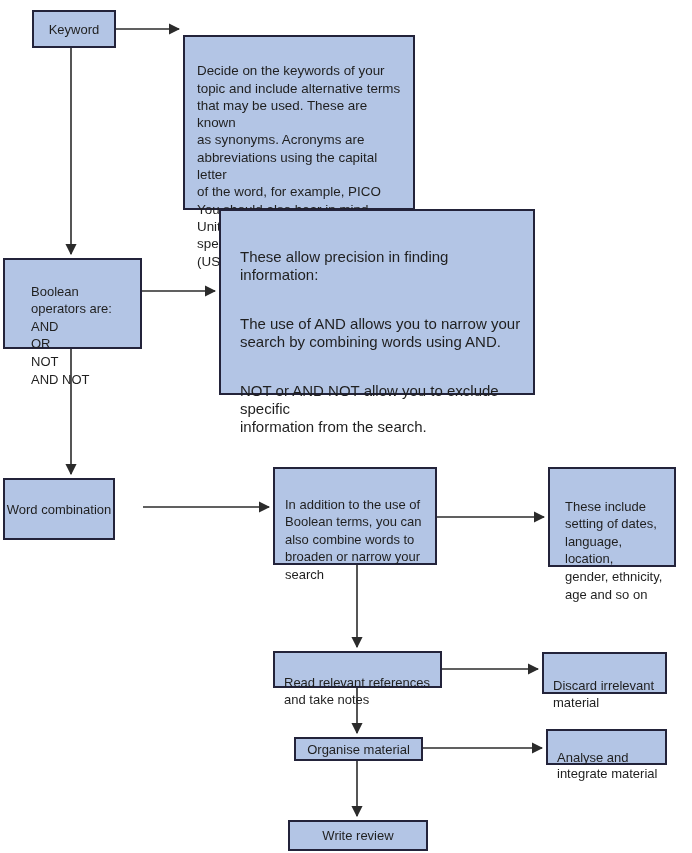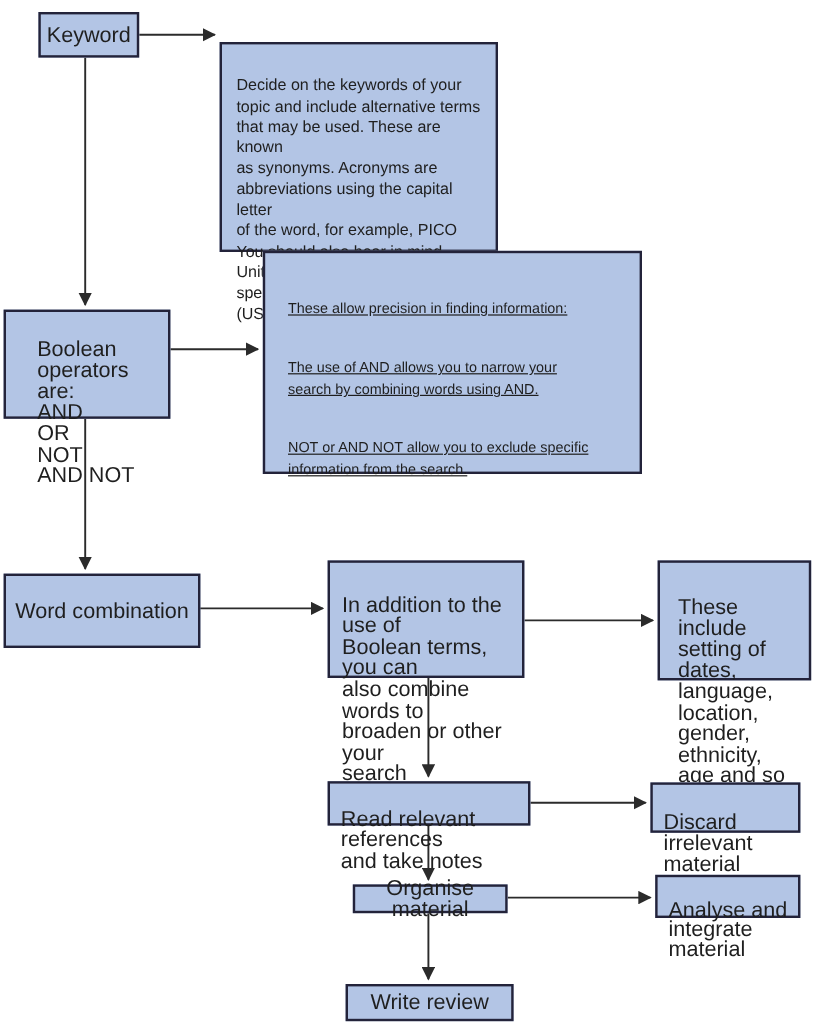--- a/index.html
+++ b/index.html
@@ -18,29 +18,29 @@
     color:var(--text);
     overflow:hidden;
   }
   .connectors{position:absolute;left:0;top:0;width:692px;height:853px;}
   .connector-line{stroke:var(--connector,#2b2b2b);stroke-width:1.6;}
   .node{
     position:absolute;
     background:var(--box-fill);
     border:2px solid var(--box-border);
     box-sizing:border-box;
-    font-size:18px;
+    font-size:13px;
     line-height:17px;
     white-space:pre-line;
   }
   .node .txt{display:block;}
   .center{display:flex;align-items:center;justify-content:center;text-align:center;}
   .decide{font-size:13.4px;line-height:17.3px;padding:8px 6px 0 12px;margin-top:32px;}
   .boolean{padding:5px 4px 0 8px;line-height:17.6px;}
-  .precision{font-size:12px;padding:19px 10px 0 19px;line-height:18px;text-decoration:underline;}
+  .precision{font-size:15px;padding:19px 10px 0 19px;line-height:18px;}
   .precision p{margin:0 0 13px 0;}
   .in-addition{padding:9px 4px 0 10px;line-height:17.6px;}
   .these-include{padding:11px 4px 16px 15px;line-height:17.6px;}
   .read-refs{padding:3px 2px 0 9px;line-height:17.5px;}
   .discard{padding:5px 2px 0 9px;line-height:17.5px;}
   .analyse{padding:2px 2px 12px 9px;line-height:16.5px;}
 </style>
 </head>
 <body>
 
@@ -91,29 +91,29 @@
   </div>
 
   <div class="node precision" style="left:219px;top:209px;width:316px;height:186px;">
     <p>These allow precision in finding information:</p>
     <p>The use of AND allows you to narrow your
 search by combining words using AND.</p>
     <p>NOT or AND NOT allow you to exclude specific
 information from the search.</p>
   </div>
 
-  <div class="node center" style="left:3px;top:478px;width:164px;height:62px;">
+  <div class="node center" style="left:3px;top:478px;width:112px;height:62px;">
     <span class="txt">Word combination</span>
   </div>
 
   <div class="node in-addition" style="left:273px;top:467px;width:164px;height:98px;">
     <span class="txt">In addition to the use of
 Boolean terms, you can
 also combine words to
-broaden or other your
+broaden or narrow your
 search</span>
   </div>
 
   <div class="node these-include" style="left:548px;top:467px;width:128px;height:100px;">
     <span class="txt">These include
 setting of dates,
 language, location,
 gender, ethnicity,
 age and so on</span>
   </div>

